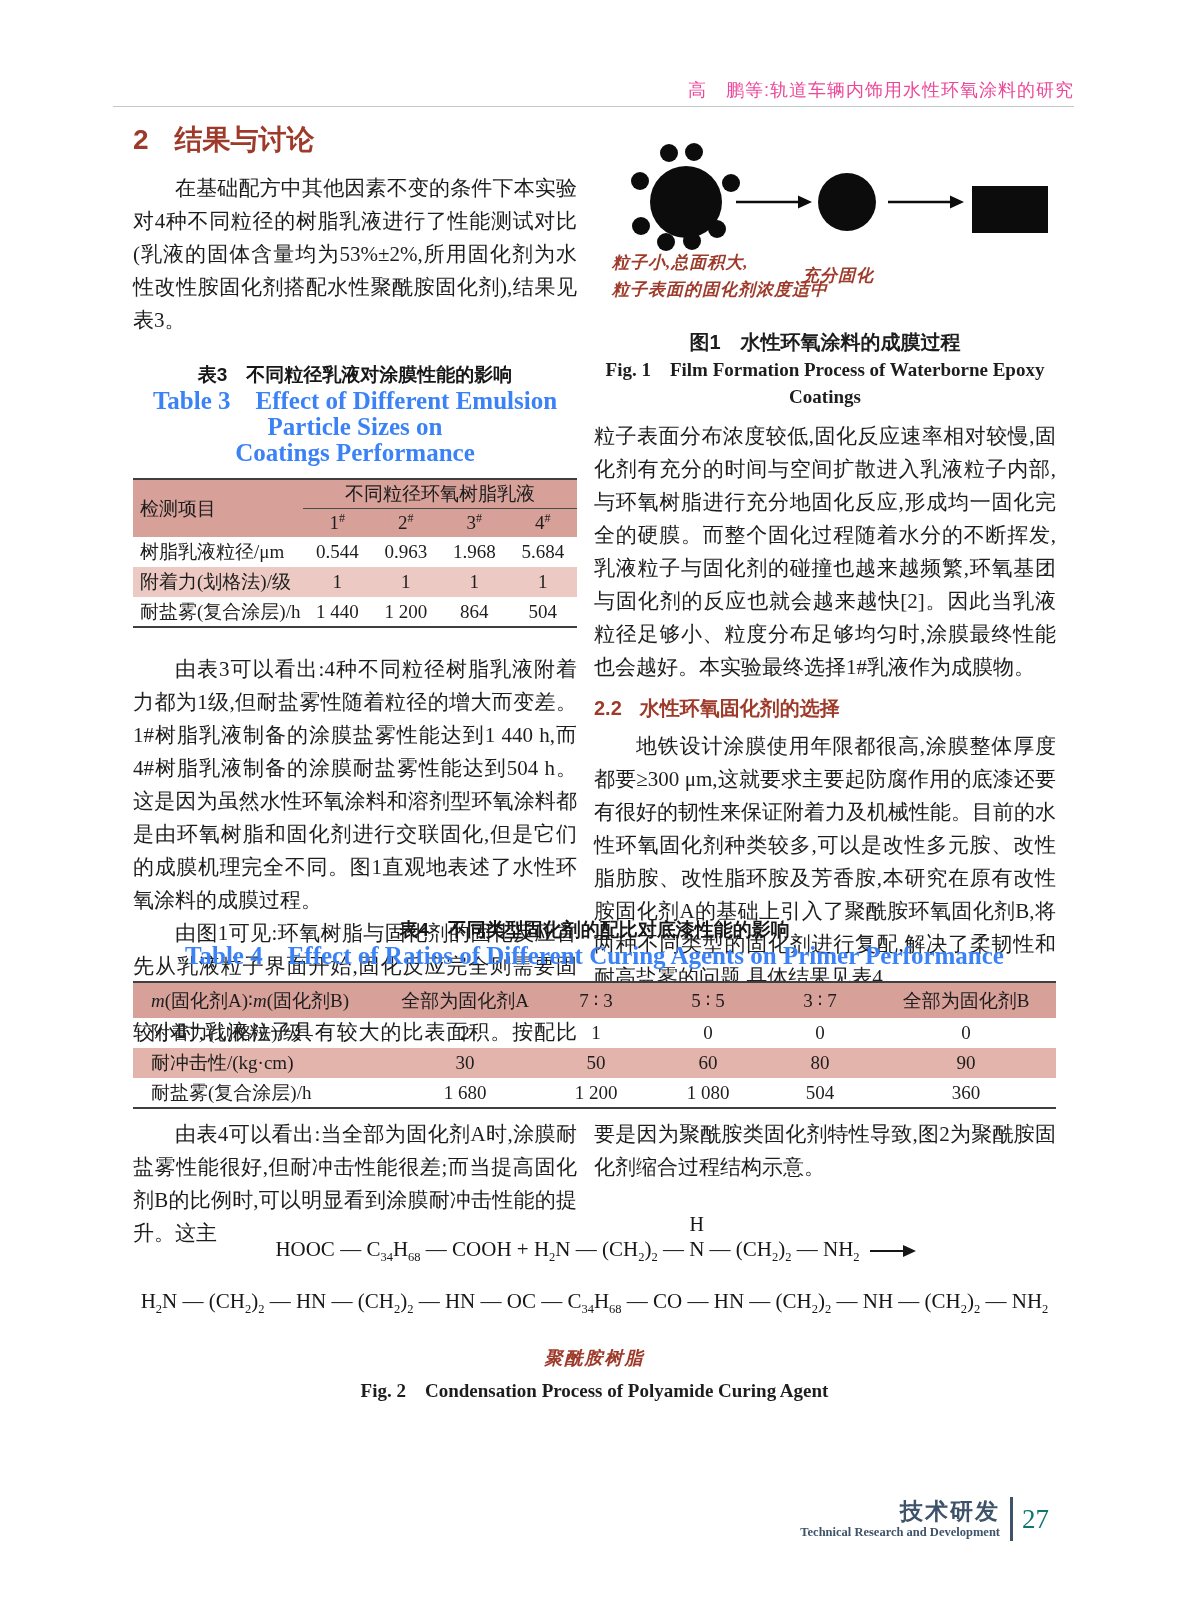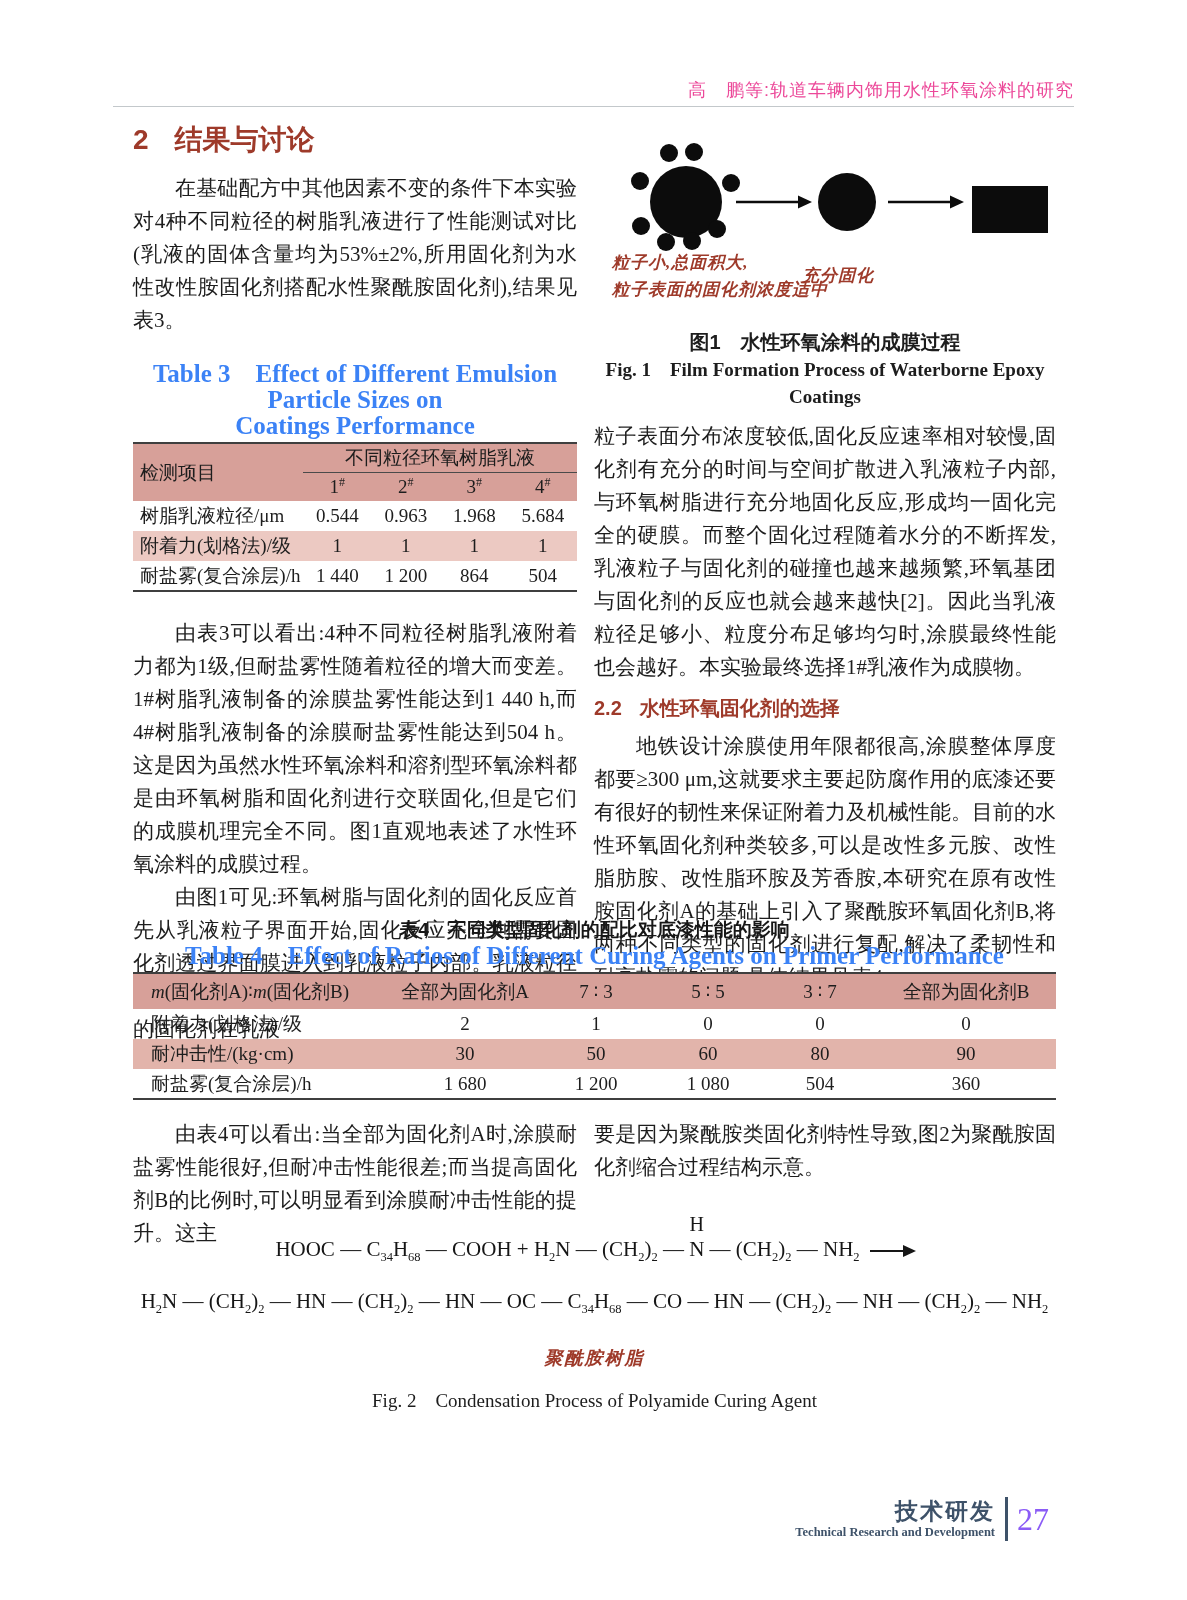--- a/index.html
+++ b/index.html
@@ -57,21 +57,21 @@
     color:#171717;
   }
   .tbl-title-en {
     font-size:25px; font-weight:bold; text-align:center; line-height:26px;
     color:#3b82f6;
   }
 
   
   table.datatable {
     width:100%; border-collapse:collapse; table-layout:fixed;
-    font-size:19px; color:#1d1d1d; margin-top:3px;
+    font-size:19px; color:#1d1d1d; margin-top:12px;
     border-top:2.5px solid #3f3f3f; border-bottom:2px solid #3f3f3f;
   }
   table.datatable th { font-weight:normal; }
   table.datatable th, table.datatable td { text-align:center; vertical-align:middle; }
   .hd-pink  { background:#d7a099; }
   tr.shaded3 td { background:#ecc9c2; }
   tr.shaded4 td { background:#e2b4ab; }
   #table3 th { height:29px; }
   #table3 td { height:30px; }
   #table3 .stub, #table3 td.lbl { text-align:left; padding-left:7px; }
@@ -120,50 +120,51 @@
   }
   .formula-arrow::after {
     content:""; position:absolute; right:-2px; top:-5.5px; width:0; height:0;
     border-left:13px solid #161616; border-top:6.5px solid transparent; border-bottom:6.5px solid transparent;
   }
   .fig2-label { margin-top:22px; font-size:18px; font-weight:bold; font-style:italic; color:#9e3a2a; letter-spacing:2px;text-align:center; }
   .fig2-cap-zh {
     font-family:"Liberation Sans","DejaVu Sans",sans-serif;
     font-size:20px; font-weight:bold; line-height:28px; margin-top:24px;
   }
-  .fig2-cap-en { font-size:19px; font-weight:normal; line-height:27px; margin-top:17px; }
+  .fig2-cap-en { font-size:19px; font-weight:bold; line-height:27px; margin-top:7px; }
 
   
   .footer { position:absolute; top:1497px; right:138px; display:flex; align-items:center; }
   .footer-text { text-align:right; color:#3e5269; }
   .footer-zh {
     font-family:"Liberation Sans","DejaVu Sans",sans-serif;
     font-size:23px; font-weight:bold; line-height:26px; letter-spacing:2px;
   }
   .footer-en { font-size:12.5px; font-weight:bold; line-height:16px; }
   .footer-divider { width:3px; height:44px; background:#3e5269; margin:0 9px 0 10px; }
-  .footer-page { font-size:32px; color:#8b5cf6; line-height:44px; }
+  .footer-page { font-size:27px; color:#0f766e; line-height:44px; }
 </style>
 </head>
 <body>
 
 <div class="page">
 
   <div class="running-title">高　鹏等:轨道车辆内饰用水性环氧涂料的研究</div>
   <div class="header-rule"></div>
 
   <div class="twocol">
 
     <div class="col-left">
       <h1 class="sec">
         <span class="num">2</span><span>结果与讨论</span>
       </h1>
       <p class="body indent">在基础配方中其他因素不变的条件下本实验对4种不同粒径的树脂乳液进行了性能测试对比(乳液的固体含量均为53%±2%,所用固化剂为水性改性胺固化剂搭配水性聚酰胺固化剂),结果见表3。</p>
 
       <div class="table3-block">
+        <div class="tbl-title-zh">表3　不同粒径乳液对涂膜性能的影响</div>
         <div class="tbl-title-en">Table 3　Effect of Different Emulsion Particle Sizes on</div>
         <div class="tbl-title-en">Coatings Performance</div>
         <table class="datatable" id="table3">
           <colgroup>
               <col style="width:170px">
               <col>
               <col>
               <col>
               <col>
             </colgroup>

